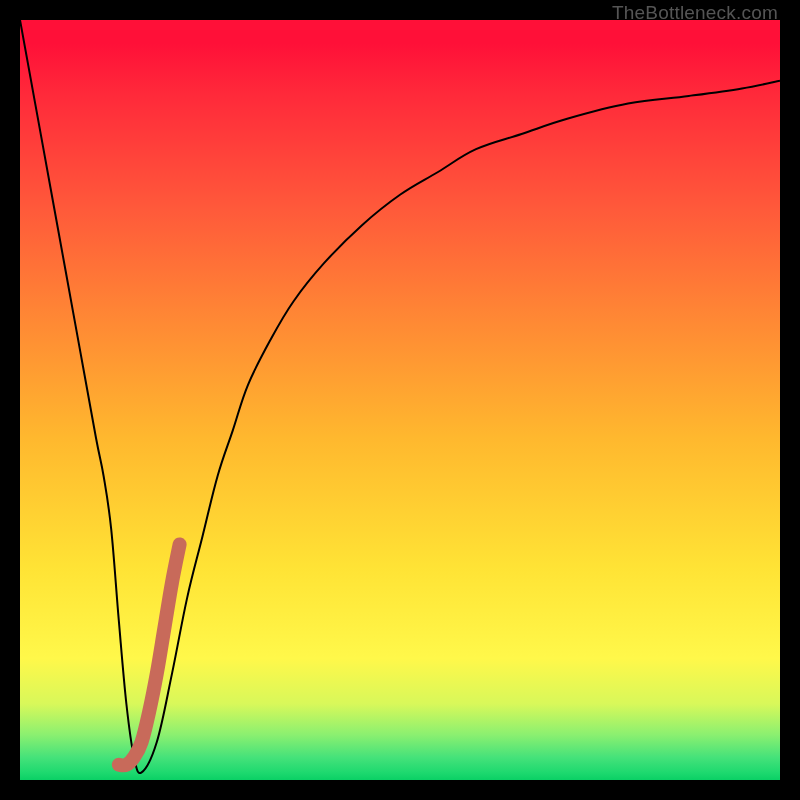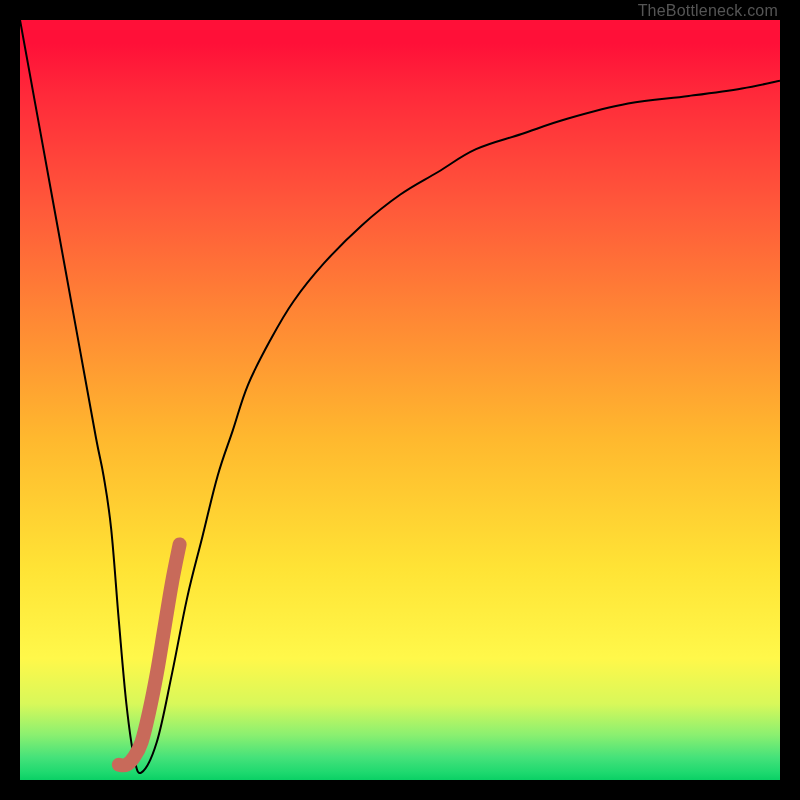--- a/index.html
+++ b/index.html
@@ -47,21 +47,21 @@
   }
   .curve-layer {
     position: absolute;
     inset: 0;
   }
   .watermark {
     position: absolute;
     top: 2px;
     right: 22px;
     color: #555;
-    font-size: 16px;
+    font-size: 19px;
     letter-spacing: 0.2px;
     user-select: none;
     text-align: right;
   }
 </style>
 </head>
 <body>
 
 <div class="frame">
 

